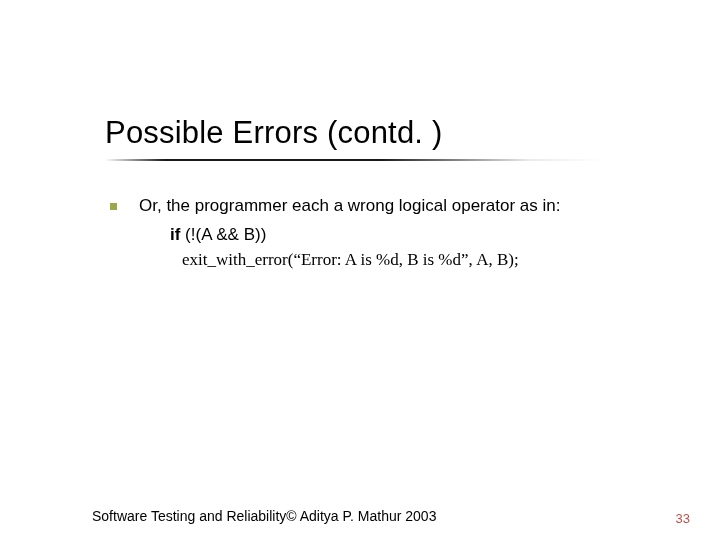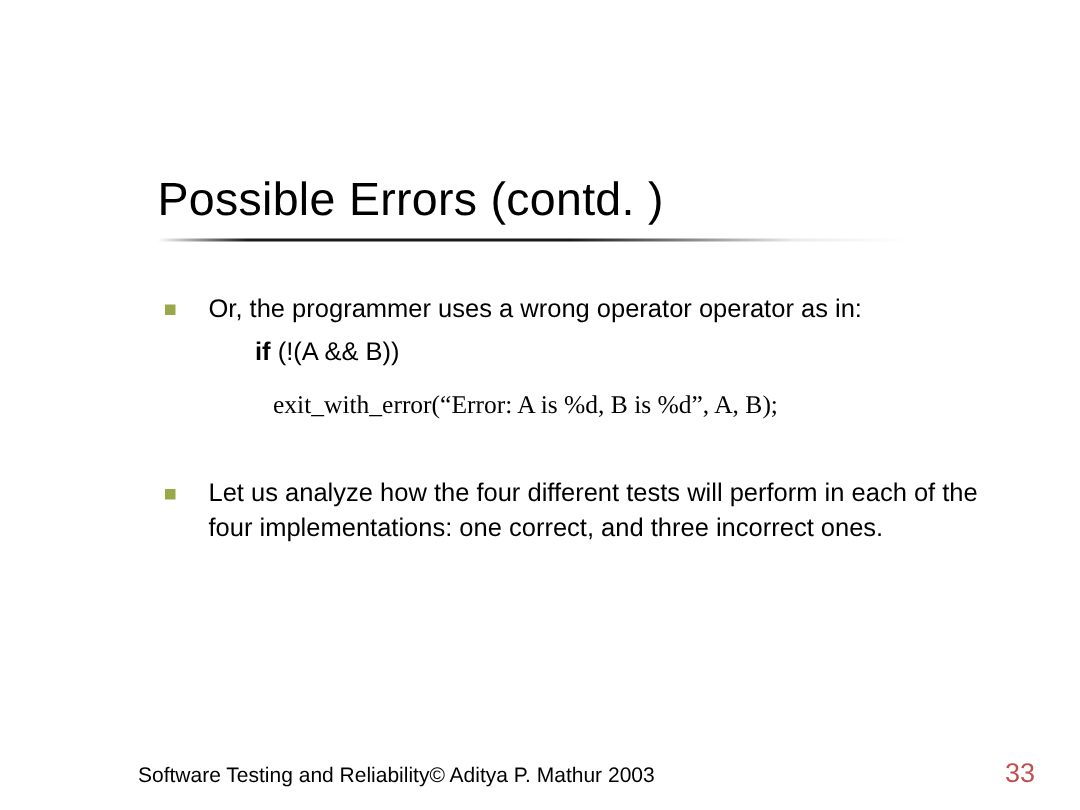--- a/index.html
+++ b/index.html
@@ -60,21 +60,21 @@
     height: 7px;
     background: #9aa84a;
     margin-top: 8px;
     margin-right: 22px;
   }
   .bullet-text {
     flex: 1 1 auto;
   }
   .indent1 {
     margin-left: 60px;
-    margin-bottom: 12px;
+    margin-bottom: 2px;
   }
   .indent2 {
     margin-left: 72px;
     margin-bottom: 2px;
     font-family: Liberation Serif, serif;
   }
   .bold {
     font-weight: bold;
   }
   .block2 {
@@ -85,47 +85,43 @@
     left: 92px;
     bottom: 16px;
     font-size: 14px;
     color: #000;
     font-family: Verdana, Geneva, sans-serif;
   }
   .pagenum {
     position: absolute;
     right: 30px;
     bottom: 14px;
-    font-size: 18px;
+    font-size: 13px;
     color: #c0504d;
     font-family: Verdana, Geneva, sans-serif;
   }
 </style>
 </head>
 <body>
 
 <div class="slide">
 
   <div class="title">Possible Errors (contd. )</div>
   <div class="title-underline"></div>
 
   <div class="body">
 
     <div class="bullet-row">
       <div class="bullet-marker"></div>
-      <div class="bullet-text">Or, the programmer uses a wrong operator operator as in:</div>
+      <div class="bullet-text">Or, the programmer each a wrong logical operator as in:</div>
     </div>
     <div class="indent1">
       <span class="bold">if</span><span> (!(A &amp;&amp; B))</span>
     </div>
     <div class="indent2">exit_with_error(“Error: A is %d, B is %d”, A, B);</div>
 
-    <div class="bullet-row block2">
-      <div class="bullet-marker"></div>
-      <div class="bullet-text">Let us analyze how the four different tests will perform in each of the four implementations: one correct, and three incorrect ones.</div>
-    </div>
 
   </div>
 
   <div class="footer">Software Testing and Reliability© Aditya P. Mathur 2003</div>
   <div class="pagenum">33</div>
 
 </div>
 
 </body></html>

